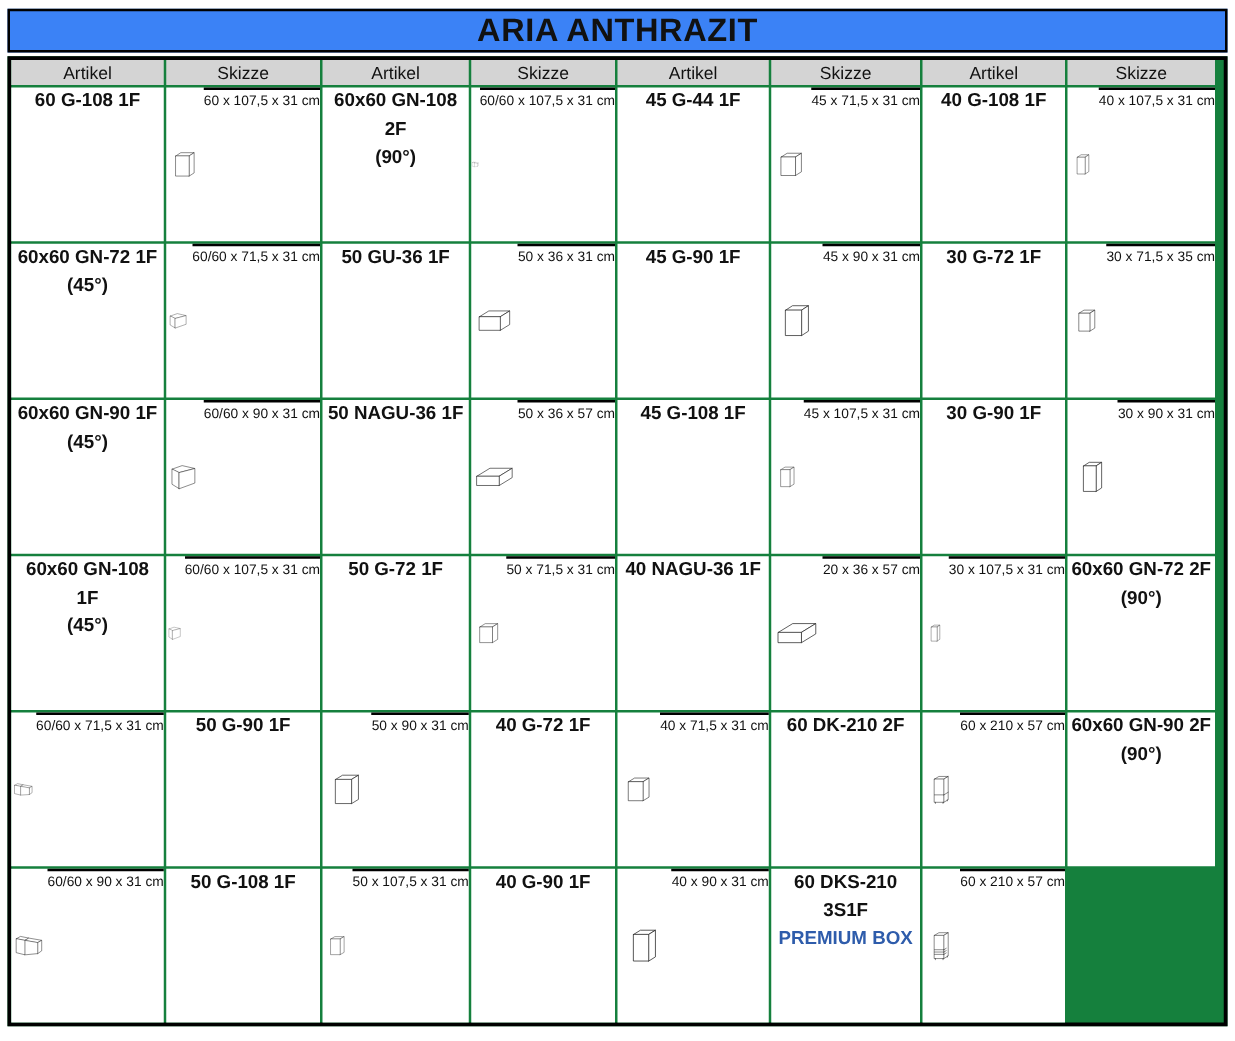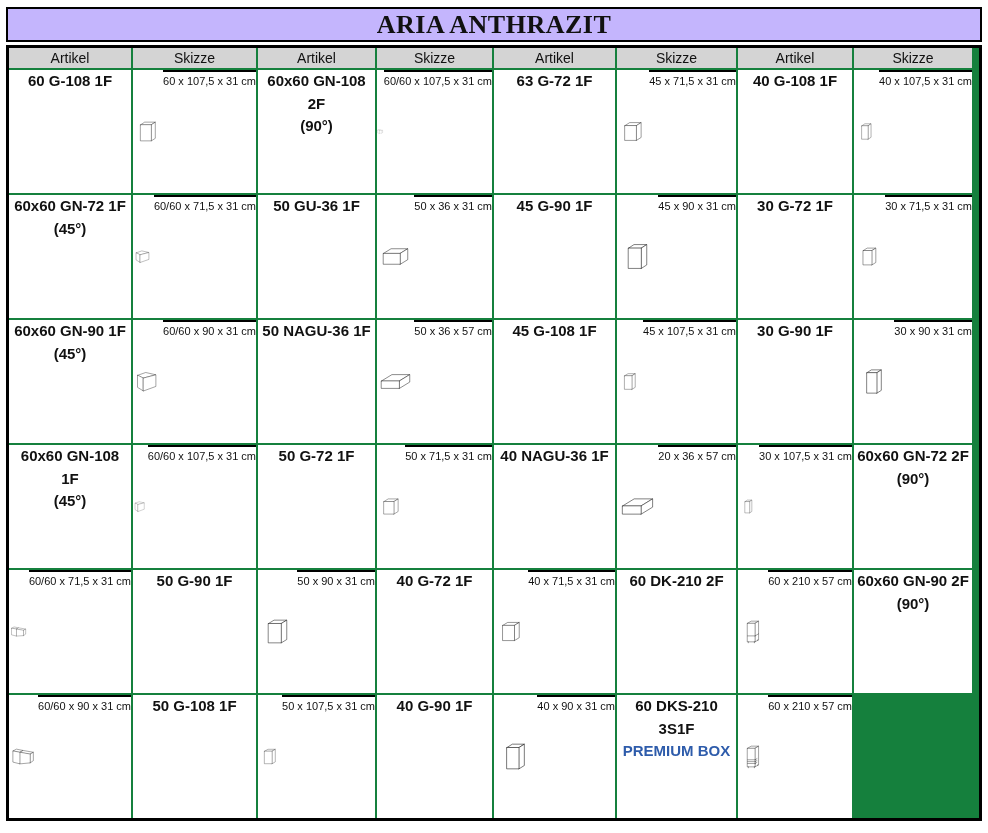--- a/index.html
+++ b/index.html
@@ -42,21 +42,21 @@
     text-align:center;font-size:11px;
   }
   .note{font-weight:700;}
   svg polygon, svg line, svg path{fill:#ffffff;stroke:#141414;stroke-width:1.7;stroke-linejoin:round;stroke-linecap:round;}
   svg line{fill:none;}
 </style>
 </head>
 <body>
 
 <div class="page">
-  <div class="title-bar" style="background: #c4b5fd; font-family: Liberation Serif, serif;">ARIA ANTHRAZIT</div>
+  <div class="title-bar" style="background: #3b82f6;">ARIA ANTHRAZIT</div>
   <div class="grid">
     <div class="hcell" style="background: rgb(212, 212, 212);">Artikel</div>
     <div class="hcell" style="background: rgb(212, 212, 212);">Skizze</div>
     <div class="hcell" style="background: rgb(212, 212, 212);">Artikel</div>
     <div class="hcell" style="background: rgb(212, 212, 212);">Skizze</div>
     <div class="hcell" style="background: rgb(212, 212, 212);">Artikel</div>
     <div class="hcell" style="background: rgb(212, 212, 212);">Skizze</div>
     <div class="hcell" style="background: rgb(212, 212, 212);">Artikel</div>
     <div class="hcell" style="background: rgb(212, 212, 212);">Skizze</div>
   <div class="cell artikel">
@@ -88,21 +88,21 @@
             <polygon points="49,27 63,19 109,27 95,35"></polygon>
             <polygon points="95,35 109,27 109,70.32 95,80.6"></polygon>
             <polygon points="49,27 95,35 95,80.6 49,87"></polygon>
             <polygon points="19,21 49,27 49,87 19,79.19999999999999"></polygon>
           </svg>
         </div>
         <div class="dims">60/60 x 107,5 x 31 cm</div>
       </div>
       <div class="cell artikel">
         <div>
-          <div>63 G-72 1F</div>
+          <div>45 G-44 1F</div>
         </div>
       </div>
       <div class="cell skizze">
         <div class="sketch">
           <svg viewBox="0 0 130 100" width="120" height="93">
             <polygon points="32.5,26 51.5,14 97.5,14 78.5,26"></polygon>
             <polygon points="78.5,26 97.5,14 97.5,74 78.5,86"></polygon>
             <polygon points="32.5,26 78.5,26 78.5,86 32.5,86"></polygon>
           </svg>
         </div>
@@ -175,21 +175,21 @@
         </div>
       </div>
       <div class="cell skizze">
         <div class="sketch">
           <svg viewBox="0 0 130 100" width="120" height="93">
             <polygon points="39,25 55,15 91,15 75,25"></polygon>
             <polygon points="75,25 91,15 91,75 75,85"></polygon>
             <polygon points="39,25 75,25 75,85 39,85"></polygon>
           </svg>
         </div>
-        <div class="dims">30 x 71,5 x 31 cm</div>
+        <div class="dims">30 x 71,5 x 35 cm</div>
       </div>
       <div class="cell artikel">
         <div>
           <div>60x60 GN-90 1F</div>
           <div>(45°)</div>
         </div>
       </div>
       <div class="cell skizze">
         <div class="sketch">
           <svg viewBox="0 0 130 100" width="120" height="93">

